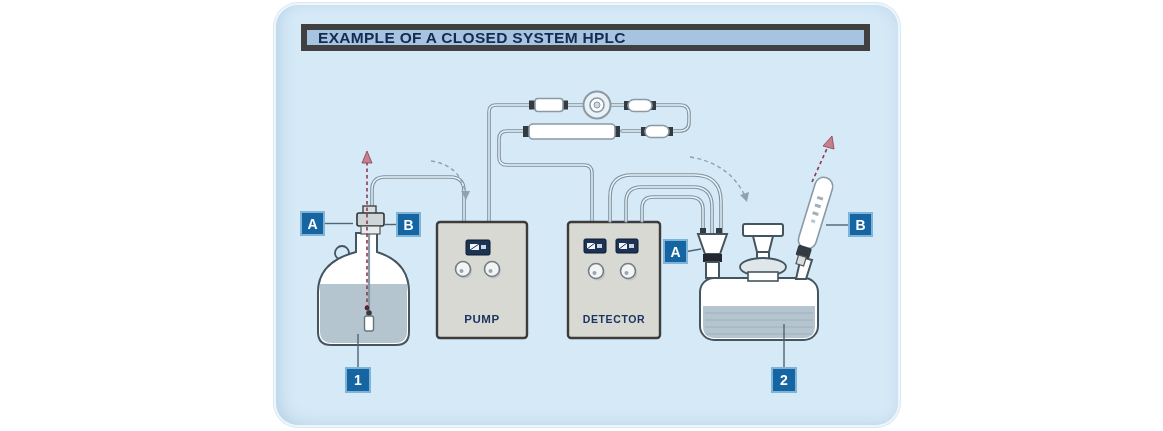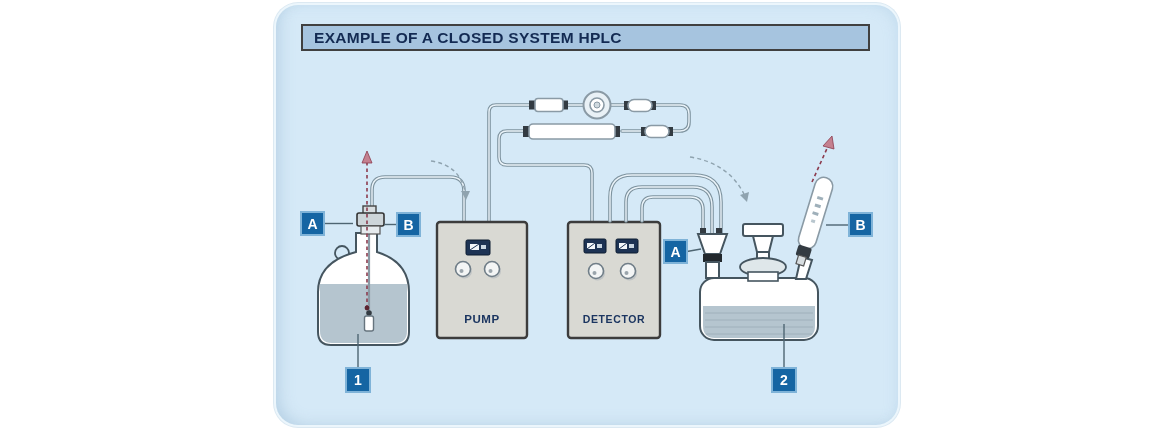--- a/index.html
+++ b/index.html
@@ -4,21 +4,21 @@
 <style>
   html,body{margin:0;padding:0;background:#ffffff;}
   .canvas{position:relative;width:1163px;height:431px;background:#ffffff;overflow:hidden;
           font-family:"Liberation Sans",sans-serif;}
   .panel{position:absolute;left:276px;top:5px;width:622px;height:420px;
          background:#d5e9f7;border-radius:22px;
          box-shadow:0 0 0 2px #ecf6fc, 0 0 0 3px #dce9f2,
                     inset 10px -6px 16px -8px rgba(140,175,205,.45),
                     inset -8px 6px 14px -8px rgba(160,195,220,.35);}
   .title-bar{position:absolute;left:301px;top:24px;width:569px;height:27px;
-             background:#a6c4df;border:2px solid #404040;box-sizing:border-box;
+             background:#a6c4df;border:6px solid #404040;box-sizing:border-box;
              display:flex;align-items:center;}
   .title-bar span{color:#132a52;font-weight:bold;font-size:15.5px;letter-spacing:.3px;
                   padding-left:11px;white-space:nowrap;}
   svg.diagram{position:absolute;left:0;top:0;}
   .tube-o{fill:none;stroke:#7e939f;stroke-width:3.6;stroke-linecap:round;}
   .tube-i{fill:none;stroke:#eaf3f9;stroke-width:1.4;stroke-linecap:round;}
   .thin-o{fill:none;stroke:#8a9aa5;stroke-width:2.2;}
   .outline{fill:#ffffff;stroke:#45555f;stroke-width:2;}
   .fit{fill:#ffffff;stroke:#8a9aa5;stroke-width:1.6;}
   .capend{fill:#333b42;stroke:none;}

